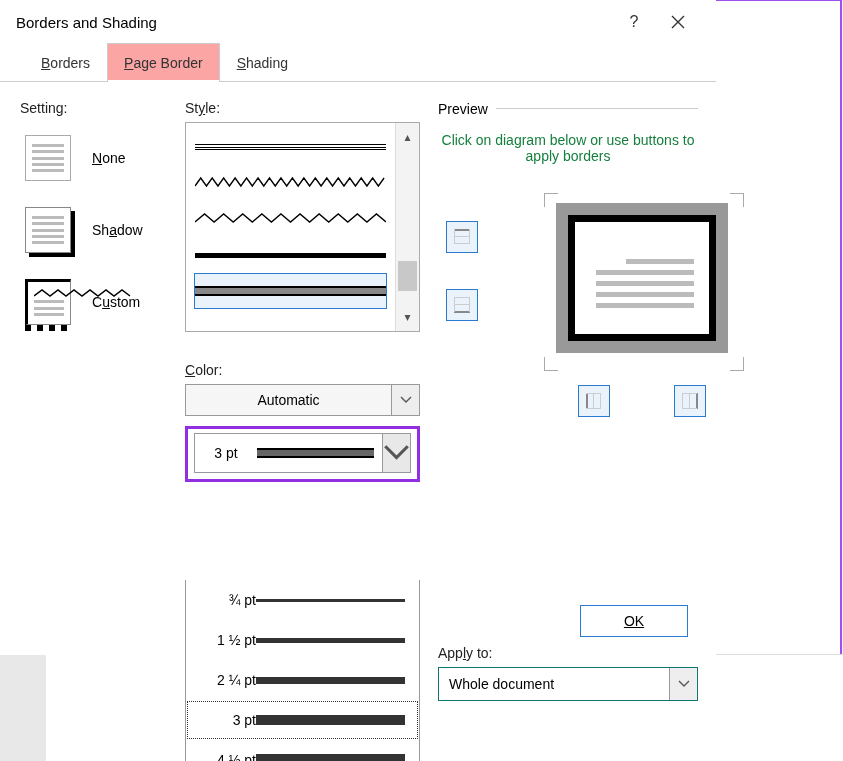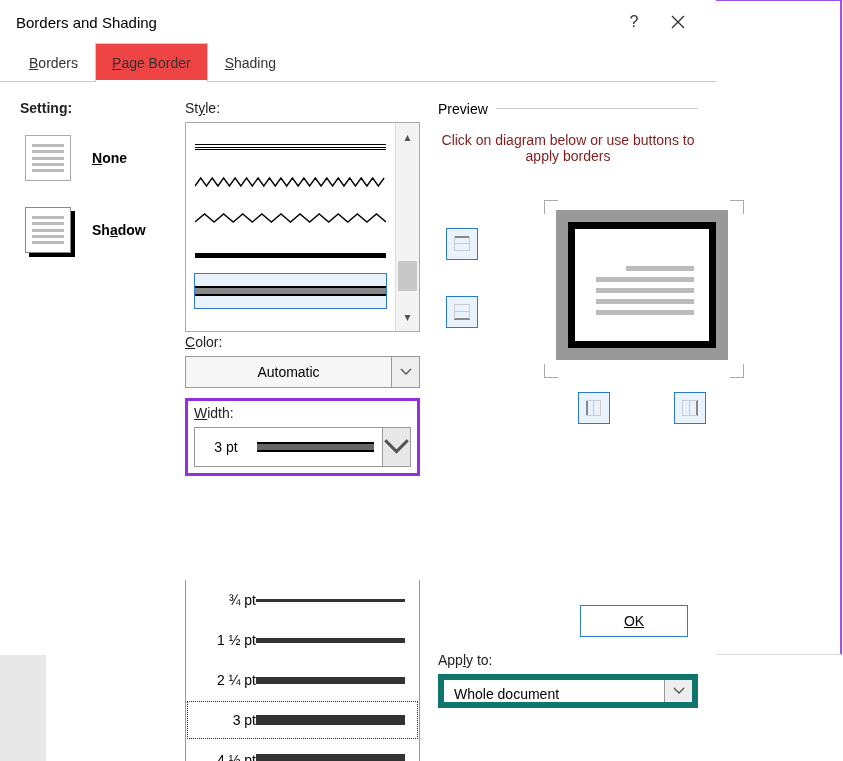--- a/index.html
+++ b/index.html
@@ -7,32 +7,32 @@
   .outer-border { position: absolute; top: -1px; left: -1px; width: 843px; height: 761px; border: 2px solid #a050f0; background: #fff; }
   .doc-bg { position: absolute; left: 0; top: 654px; width: 843px; height: 107px; background: #e8e8e8; }
   .doc-page { position: absolute; left: 46px; top: 654px; width: 797px; height: 107px; background: #fff; border-top: 1px solid #ddd; }
 
   .dialog { position: absolute; left: 0; top: 0; width: 716px; height: 655px; background: #fff; }
   .titlebar { height: 44px; display: flex; align-items: center; padding: 0 16px; font-size: 15px; }
   .titlebar .spacer { flex: 1; }
   .titlebar .help, .titlebar .close { width: 44px; height: 44px; display: flex; align-items: center; justify-content: center; font-size: 16px; color: #333; }
   .titlebar .close svg { stroke: #333; }
 
-  .tabbar { position: relative; height: 38px; border-bottom: 1px solid #ccc; display: flex; align-items: flex-end; padding-left: 12px; gap: 0; }
+  .tabbar { position: relative; height: 38px; border-bottom: 1px solid #ccc; display: flex; align-items: flex-end; padding-left: 24px; gap: 0; }
   .tab { height: 38px; padding: 0 16px; display: flex; align-items: center; font-size: 14px; color: #333; border: 1px solid transparent; border-bottom: none; position: relative; }
-  .tab.active { border-color: #ccc; background: #ef4444; z-index: 2; }
+  .tab.active { border-color: #ccc; background: #fca5a5; z-index: 2; }
   .tab.active::after { content: ""; position: absolute; left: 0; right: 0; bottom: -1px; height: 2px; background: #fff; }
   .u { text-decoration: underline; }
 
   .content { position: relative; padding: 18px 20px 0 20px; }
 
   .section-label { font-size: 14px; color: #222; margin-bottom: 6px; }
 
   
-  .setting-col { position: absolute; left: 20px; top: 18px; width: 160px; font-weight: bold; }
+  .setting-col { position: absolute; left: 20px; top: 18px; width: 160px; }
   .setting-row { display: flex; align-items: center; gap: 16px; height: 72px; }
   .setting-row .label { font-size: 14px; }
   .sicon { width: 56px; height: 56px; display: flex; align-items: center; justify-content: center; border: 2px solid transparent; }
   .sicon.selected { border-color: #2a7bd0; background: #e6f2fb; }
   .sicon-inner { width: 46px; height: 46px; background: #fff; position: relative; border: 1px solid #888; }
   .lines { position: absolute; left: 6px; right: 6px; top: 8px; bottom: 8px; display: flex; flex-direction: column; justify-content: space-between; }
   .lines span { height: 3px; background: #bbb; }
   .box-border { border: 4px solid #000; }
   .lines.light span { background: #bbb; }
   .sicon-inner.shadow-demo { box-shadow: 4px 4px 0 #000; }
@@ -49,21 +49,21 @@
   .style-col { position: absolute; left: 185px; top: 18px; width: 235px; }
   .style-list { border: 1px solid #aaa; height: 210px; display: flex; }
   .style-items { flex: 1; padding: 6px 8px; overflow: hidden; }
   .style-item { height: 36px; display: flex; align-items: center; justify-content: center; border: 1px solid transparent; }
   .style-item.selected { border-color: #2a7bd0; background: #eaf3fb; }
   .scrollbar { width: 24px; background: #f3f3f3; border-left: 1px solid #ddd; display: flex; flex-direction: column; align-items: center; }
   .scrollbar .arrow { height: 28px; display:flex; align-items:center; justify-content:center; width:100%; color:#555; font-size:12px; }
   .scrollbar .track { flex: 1; position: relative; width:100%; }
   .scrollbar .thumb { position: absolute; left: 2px; right: 2px; top: 110px; height: 30px; background: #c8c8c8; }
 
-  .color-sec, .width-sec { margin-top: 2px; }
+  .color-sec, .width-sec { margin-top: 30px; }
   .combo { height: 32px; border: 1px solid #999; display: flex; align-items: center; background: #f6f6f6; }
   .combo .txt { flex:1; text-align: center; font-size: 14px; }
   .combo .btn { width: 28px; height: 100%; border-left: 1px solid #999; display:flex; align-items:center; justify-content:center; background:#eee; }
   .combo .btn svg { width: 12px; height: 8px; }
 
   .width-sec { border: 3px solid #9030e0; padding: 4px 6px 6px 6px; margin-top: 10px; }
   .width-combo { height: 40px; border: 1px solid #999; display:flex; align-items:center; background:#fff; }
   .width-combo .val { width: 62px; text-align:center; font-size:14px; }
   .width-combo .prev { flex:1; display:flex; align-items:center; }
   .width-combo .prev .bar { flex:1; height:10px; margin-right:8px;
@@ -75,40 +75,40 @@
   .width-opt .val { width:70px; text-align:right; font-size:14px; }
   .width-opt .bar { flex:1; margin-right:14px; background:#333; }
   .width-opt.selected { outline:1px dotted #333; outline-offset:-2px; background:#fff; }
   .bar-grad { background: linear-gradient(180deg,#000 0 15%, #888 15% 85%, #000 85% 100%); }
 
   
   .preview-col { position: absolute; left: 438px; top: 18px; right: 18px; }
   .fieldset-label { position: relative; }
   .fieldset-label::before { content:""; position:absolute; left:0; right:0; top:8px; border-top:1px solid #ccc; z-index:0; }
   .fieldset-label span { position:relative; background:#fff; padding-right:8px; z-index:1; font-size:14px; }
-  .preview-hint { text-align:center; font-size:14px; color:#7f1d1d; margin:14px 0 32px; }
+  .preview-hint { text-align:center; font-size:14px; color:#15803d; margin:14px 0 25px; }
 
   .preview-area { position:relative; height:220px; }
   .preview-page { position:absolute; left:118px; top:14px; width:172px; height:150px;
     border:12px solid #999; }
   .preview-page::after { content:""; position:absolute; inset:0; border:7px solid #000; }
   .preview-lines { position:absolute; left:28px; top:38px; right:22px; }
   .preview-lines span { display:block; height:5px; background:#bbb; margin:6px 0; }
   .preview-lines span:first-child { margin-left:30px; }
   .corner { position:absolute; width:14px; height:14px; }
   .corner.tl { left:106px; top:4px; border-left:1px solid #aaa; border-top:1px solid #aaa; }
   .corner.tr { left:292px; top:4px; border-right:1px solid #aaa; border-top:1px solid #aaa; }
   .corner.bl { left:106px; top:168px; border-left:1px solid #aaa; border-bottom:1px solid #aaa; }
   .corner.br { left:292px; top:168px; border-right:1px solid #aaa; border-bottom:1px solid #aaa; }
 
   .edge-btn { position:absolute; width:32px; height:32px; border:1px solid #2a7bd0; background:#eaf3fb; display:flex; align-items:center; justify-content:center; }
   .edge-btn svg { width:20px; height:20px; }
 
   .apply-sec { margin-top: 236px; }
-  .apply-combo { height:34px; border:6px solid #0f766e; display:flex; align-items:flex-end; background:#fff; }
+  .apply-combo { height:34px; border:1px solid #0f766e; display:flex; align-items:center; background:#fff; }
   .apply-combo .txt { flex:1; padding:0 10px; font-size:14px; }
   .apply-combo .btn { width:28px; height:100%; border-left:1px solid #999; display:flex; align-items:center; justify-content:center; background:#eee; }
 
   .options-btn { position:absolute; right:0; top:330px; height:34px; width:108px; border:1px solid #999; background:#eee; font-size:14px; display:flex; align-items:center; justify-content:center; }
 
   .dialog-buttons { position:absolute; right:28px; bottom:18px; display:flex; gap:20px; }
   .dlg-btn { width:108px; height:32px; border:1px solid #999; background:#eee; font-size:14px; display:flex; align-items:center; justify-content:center; }
   .dlg-btn.primary { border-color:#2a7bd0; background:#fff;text-decoration:underline; }
   .ls-triple { width:100%; height:6px; border-top:1px solid #000; border-bottom:1px solid #000; position:relative; }
   .ls-triple::after{content:"";position:absolute;left:0;right:0;top:2px;border-top:1px solid #000;}
@@ -178,20 +178,35 @@
                 <span></span>
                 <span></span>
                 <span></span>
               </div>
             </div>
         </div>
         <span class="label">Sh<span class="u">a</span>dow</span>
       </div>
 
 
+      <div class="setting-row">
+        <div class="sicon">
+          <div class="sicon-inner custom-demo">
+            <svg class="custom-zig" viewBox="0 0 100 10" preserveAspectRatio="none">
+                <polyline points="0,8 8,2 16,8 24,2 32,8 40,2 48,8 56,2 64,8 72,2 80,8 88,2 96,8" fill="none" stroke="#000" stroke-width="1.5"></polyline>
+              </svg>
+            <div class="lines light" style="top:18px">
+                <span></span>
+                <span></span>
+                <span></span>
+              </div>
+          </div>
+        </div>
+        <span class="label">C<span class="u">u</span>stom</span>
+      </div>
     </div>
 
     <div class="style-col">
       <div class="section-label">St<span class="u">y</span>le:</div>
       <div class="style-list">
         <div class="style-items">
           <div class="style-item">
               <div class="ls-triple"></div>
             </div>
           <div class="style-item">
@@ -226,21 +241,20 @@
           <span class="txt">Automatic</span>
           <div class="btn">
             <svg viewBox="0 0 12 8">
                 <path d="M1 1 L6 6 L11 1" fill="none" stroke="#555" stroke-width="1.4"></path>
               </svg>
           </div>
         </div>
       </div>
 
       <div class="width-sec">
-        <div class="section-label"><span class="u">W</span>idth:</div>
         <div class="width-combo">
           <span class="val">3 pt</span>
           <div class="prev">
               <div class="bar"></div>
             </div>
           <div class="btn">
             <svg viewBox="0 0 12 8">
                 <path d="M1 1 L6 6 L11 1" fill="none" stroke="#555" stroke-width="1.4"></path>
               </svg>
           </div>

